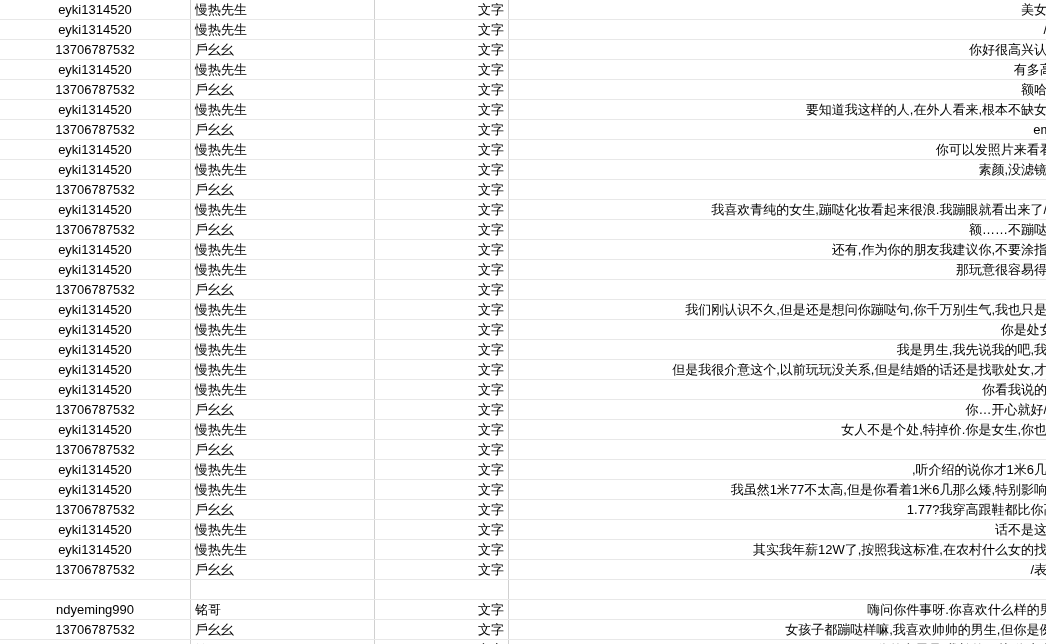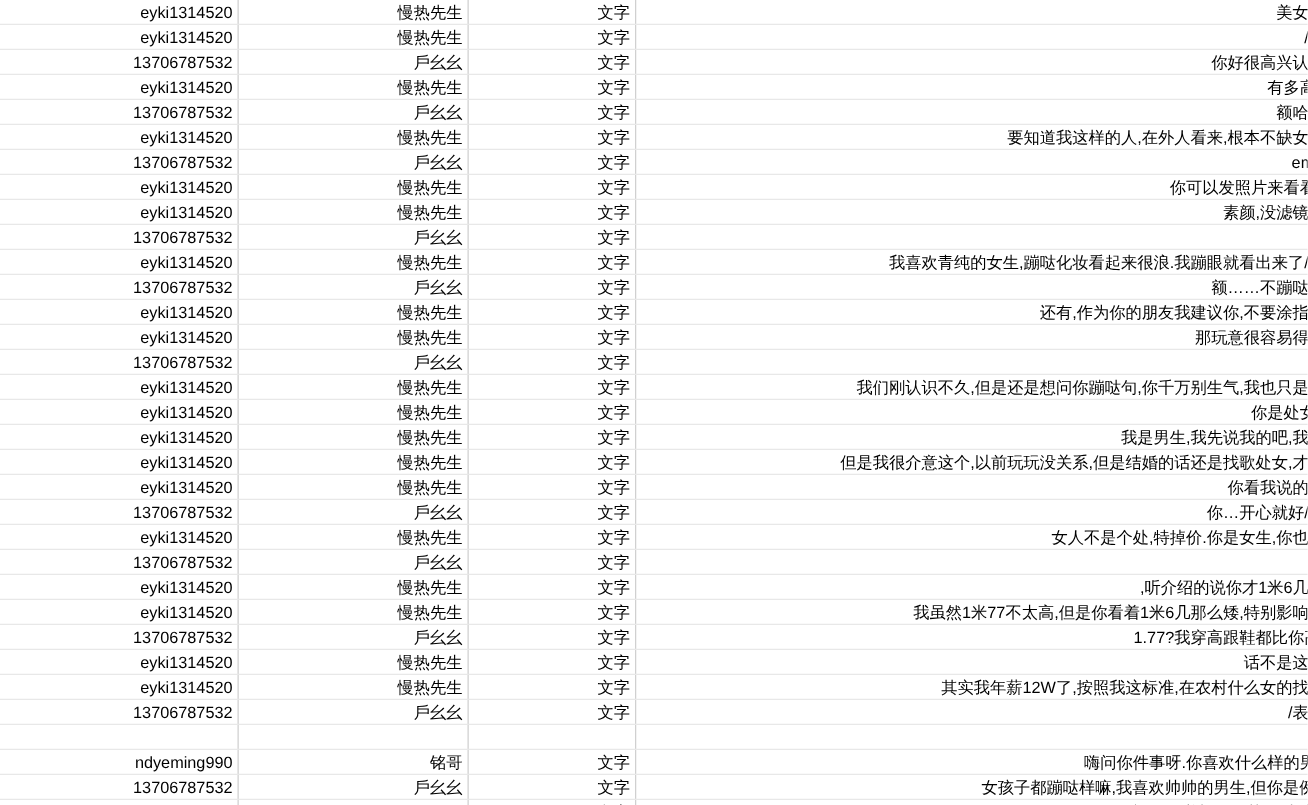--- a/index.html
+++ b/index.html
@@ -23,22 +23,22 @@
   .sheet td {
     height: 19px;
     line-height: 19px;
     padding: 0 4px;
     border-right: 1px solid #d0d0d0;
     border-bottom: 1px solid #e8e8e8;
     white-space: nowrap;
     overflow: hidden;
     font-size: 13px;
   }
-  .col-a { width: 182px; text-align: right; }
-  .col-b { width: 175px; text-align: right; margin-top: 32px; }
+  .col-a { width: 182px; text-align: center; }
+  .col-b { width: 175px; text-align: left; margin-top: 32px; }
   .col-c { width: 125px; text-align: right; padding-left: 8px; }
   .col-d { width: 560px; text-align: right; padding-right: 8px; border-right: none; }
   tr.blank td {
     border-bottom: 1px solid #e8e8e8;
   }
   tr.blank td.col-d { }
 </style>
 </head>
 <body>
 

